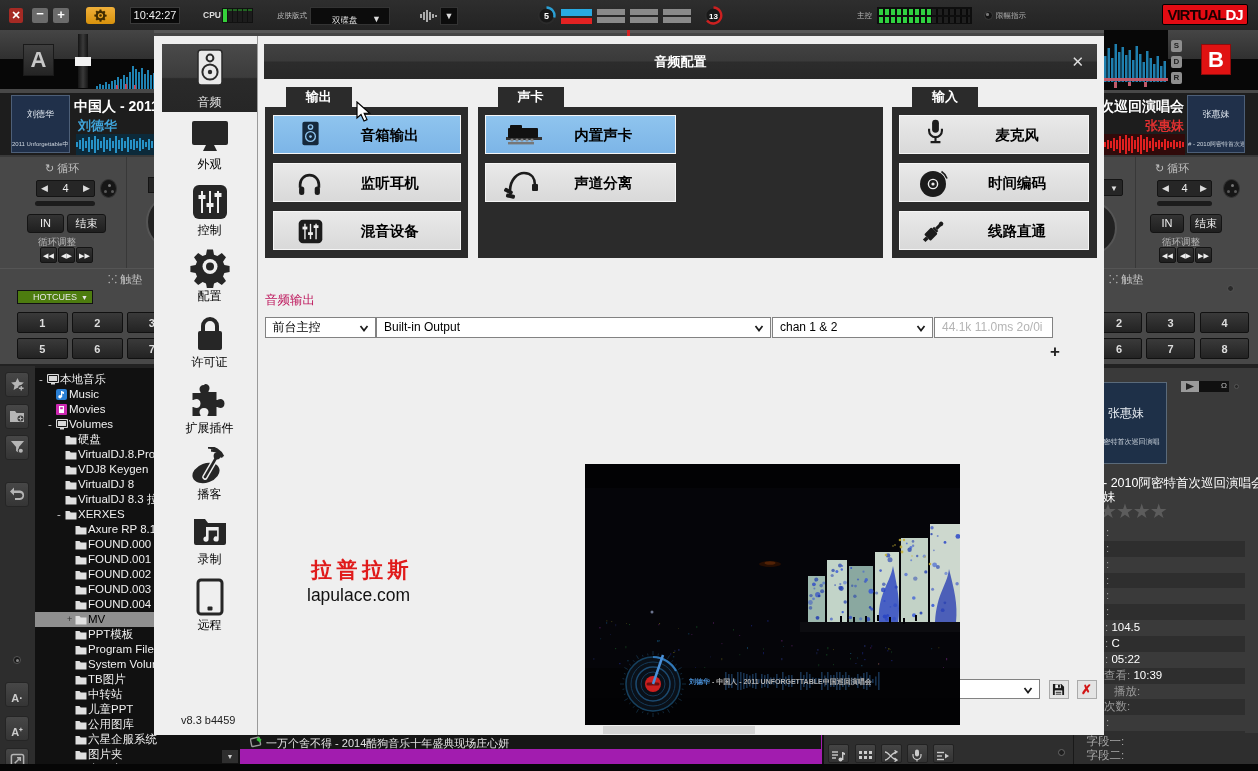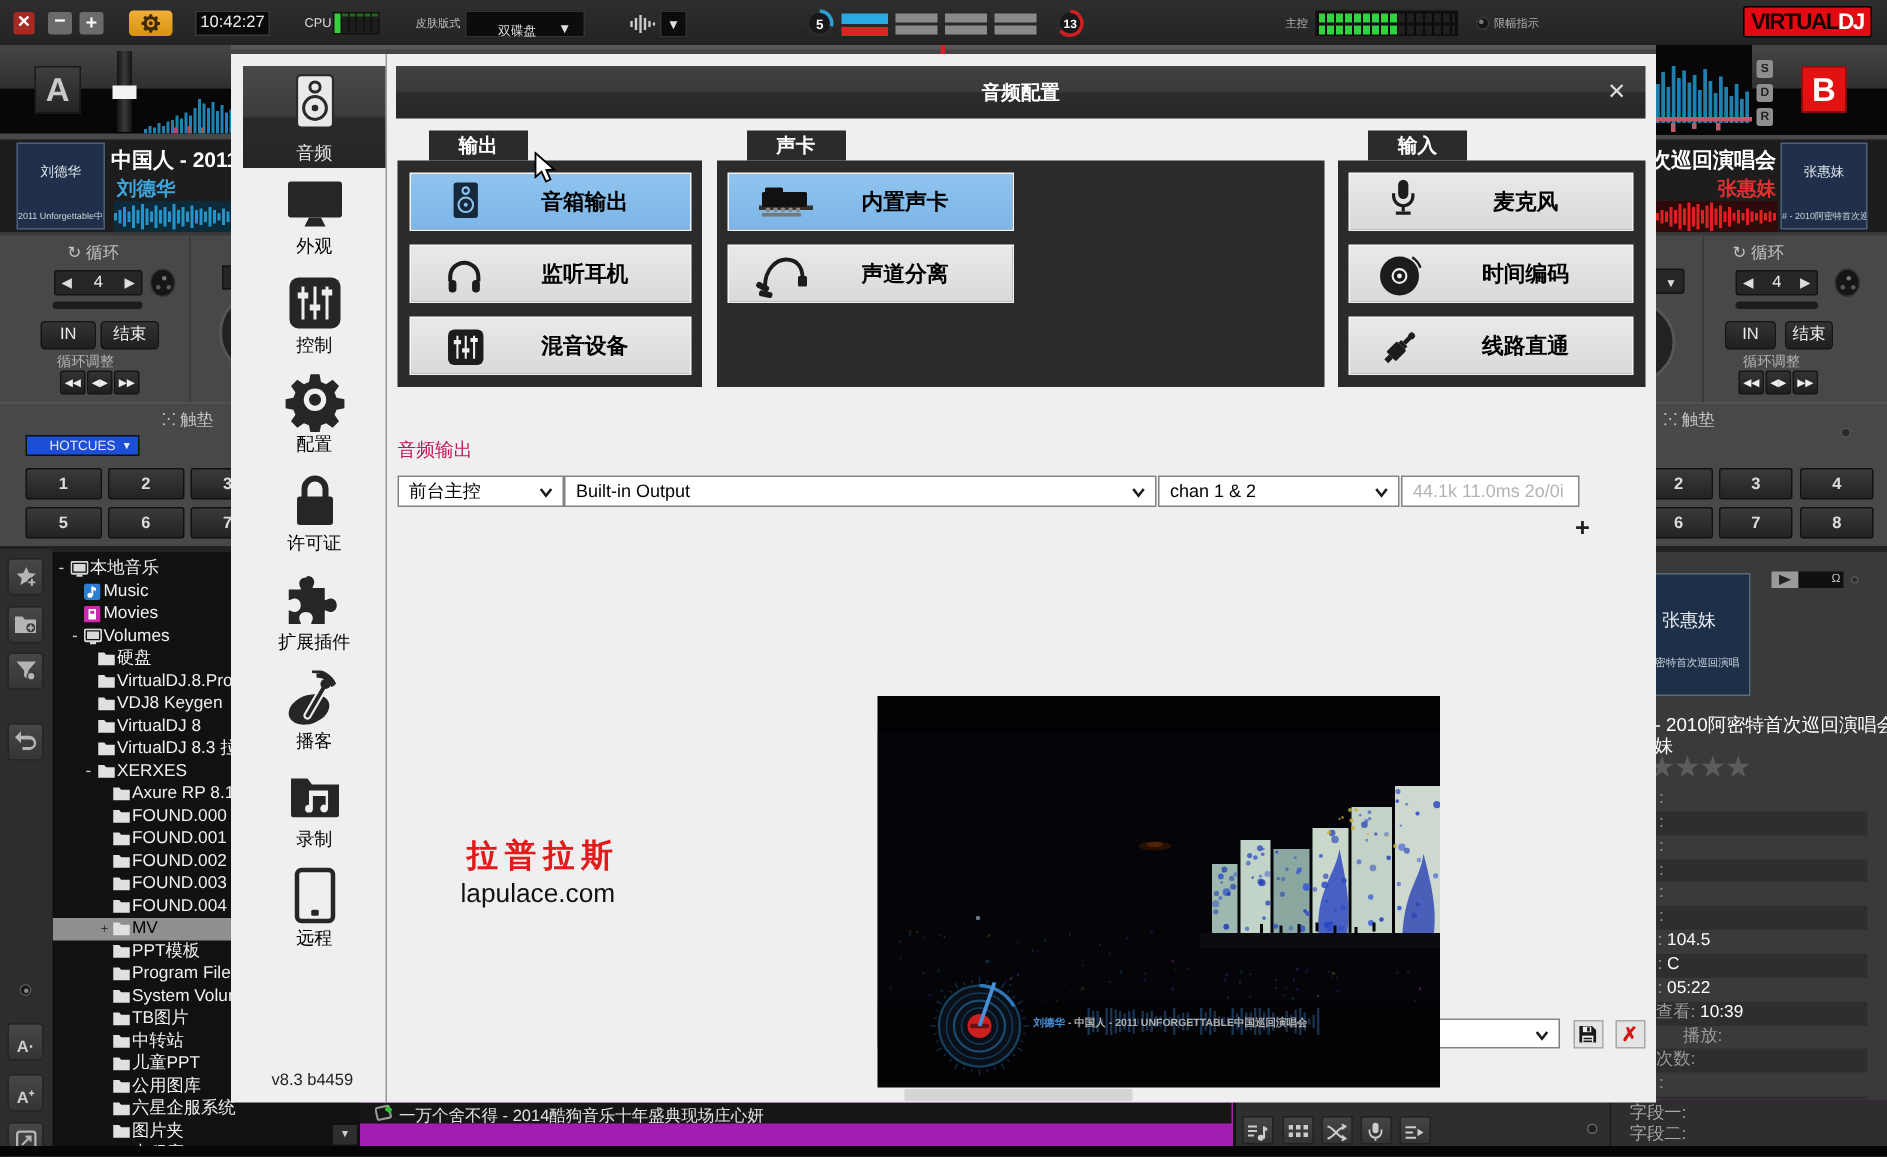--- a/index.html
+++ b/index.html
@@ -161,21 +161,21 @@
       <div class="abs" style="left:38px;top:80px;color:#b5b5b5;font-size:9.5px;line-height:9px;">循环调整</div>
       <div class="abs" style="left:40px;top:90px;width:17px;height:16px;background:linear-gradient(#333,#1f1f1f);border:1px solid #141414;border-radius:2px;color:#eee;font-size:7px;text-align:center;line-height:15px;">◀◀</div>
       <div class="abs" style="left:58px;top:90px;width:17px;height:16px;background:linear-gradient(#333,#1f1f1f);border:1px solid #141414;border-radius:2px;color:#eee;font-size:7px;text-align:center;line-height:15px;">◀▶</div>
       <div class="abs" style="left:76px;top:90px;width:17px;height:16px;background:linear-gradient(#333,#1f1f1f);border:1px solid #141414;border-radius:2px;color:#eee;font-size:7px;text-align:center;line-height:15px;">▶▶</div>
       <div class="abs" style="left:126px;top:0;width:1px;height:113px;background:#383838;"></div>
       <div class="abs" style="left:146px;top:37px;width:56px;height:56px;border-radius:50%;background:#222;border:2px solid #555;"></div>
       <div class="abs" style="left:148px;top:20px;width:10px;height:16px;background:#262626;border:1px solid #141414;"></div>
     </div>
     <div class="abs" style="left:0;top:238px;width:154px;height:42px;background:#484848;border-top:1px solid #555;">
       <div class="abs" style="left:108px;top:2px;color:#c2c2c2;font-size:11px;">⁙ 触垫</div>
-      <div class="abs" style="left:17px;top:21px;width:76px;height:14px;background:#1d4ed8;border:1px solid #111;color:#e8e8e8;font-size:9px;text-align:center;line-height:13px;">HOTCUES<span style="position:absolute;right:4px;font-size:7px;">▼</span></div>
+      <div class="abs" style="left:17px;top:21px;width:76px;height:14px;background:#4d7c0f;border:1px solid #111;color:#e8e8e8;font-size:9px;text-align:center;line-height:13px;">HOTCUES<span style="position:absolute;right:4px;font-size:7px;">▼</span></div>
     </div>
     <div class="abs" style="left:17px;top:281.5px;width:50.5px;height:21px;background:linear-gradient(#3a3a3a,#232323);border:1px solid #111;border-radius:2px;color:#ddd;font-size:11px;font-weight:bold;text-align:center;line-height:20px;">1</div>
     <div class="abs" style="left:72px;top:281.5px;width:50.5px;height:21px;background:linear-gradient(#3a3a3a,#232323);border:1px solid #111;border-radius:2px;color:#ddd;font-size:11px;font-weight:bold;text-align:center;line-height:20px;">2</div>
     <div class="abs" style="left:126.5px;top:281.5px;width:50.5px;height:21px;background:linear-gradient(#3a3a3a,#232323);border:1px solid #111;border-radius:2px;color:#ddd;font-size:11px;font-weight:bold;text-align:center;line-height:20px;">3</div>
     <div class="abs" style="left:17px;top:308px;width:50.5px;height:21px;background:linear-gradient(#3a3a3a,#232323);border:1px solid #111;border-radius:2px;color:#ddd;font-size:11px;font-weight:bold;text-align:center;line-height:20px;">5</div>
     <div class="abs" style="left:72px;top:308px;width:50.5px;height:21px;background:linear-gradient(#3a3a3a,#232323);border:1px solid #111;border-radius:2px;color:#ddd;font-size:11px;font-weight:bold;text-align:center;line-height:20px;">6</div>
     <div class="abs" style="left:126.5px;top:308px;width:50.5px;height:21px;background:linear-gradient(#3a3a3a,#232323);border:1px solid #111;border-radius:2px;color:#ddd;font-size:11px;font-weight:bold;text-align:center;line-height:20px;">7</div>
     <div class="abs" style="left:0;top:334px;width:154px;height:4px;background:#222;"></div>
   </div>
 
@@ -295,21 +295,21 @@
   <div id="topbar">
     <div class="tbtn" style="left:9px;width:14px;background:#a52a24;font-size:11px;line-height:14px;">✕</div>
     <div class="tbtn" style="left:32px;width:16px;background:#6b6b6b;font-size:13px;line-height:12px;">−</div>
     <div class="tbtn" style="left:53px;width:16px;background:#6b6b6b;font-size:13px;line-height:13px;">+</div>
     <div class="tbtn" style="left:86px;top:7px;width:29px;height:17px;background:linear-gradient(#f0b03a,#d8920c);border-radius:3px;">
       <svg width="15" height="15" viewBox="0 0 20 20" style="margin-top:1px;">
           <path fill="#402c00" d="M10 6.5A3.5 3.5 0 1 0 10 13.5 3.5 3.5 0 1 0 10 6.5zm0 1.7a1.8 1.8 0 1 1 0 3.6 1.8 1.8 0 0 1 0-3.6zM8.8 2h2.4l.3 2a6 6 0 0 1 1.7.7l1.7-1.1 1.7 1.7-1.1 1.7c.3.5.6 1.1.7 1.7l2 .3v2.4l-2 .3a6 6 0 0 1-.7 1.7l1.1 1.7-1.7 1.7-1.7-1.1a6 6 0 0 1-1.7.7l-.3 2H8.8l-.3-2a6 6 0 0 1-1.7-.7l-1.7 1.1-1.7-1.7 1.1-1.7a6 6 0 0 1-.7-1.7l-2-.3V8.8l2-.3c.1-.6.4-1.2.7-1.7L3.4 5.1l1.7-1.7 1.7 1.1a6 6 0 0 1 1.7-.7z"></path>
         </svg>
     </div>
     <div id="timebox">10:42:27</div>
-    <div class="tlabel" style="left:203px;top:10px;font-size:8.5px;color:#ddd;">CPU</div>
+    <div class="tlabel" style="left:203px;top:10px;font-size:8.5px;color:#ddd;font-weight:bold;">CPU</div>
     <div style="position:absolute;left:222px;top:8px;width:31px;height:15px;background:#111;">
       <div style="position:absolute;left:1px;top:1px;width:4px;height:13px;background:#35d03a;"></div>
       <div style="position:absolute;left:6px;top:1px;width:4px;height:13px;background:#1c1c1c;border-top:2px solid #262;"></div>
       <div style="position:absolute;left:11px;top:1px;width:4px;height:13px;background:#1c1c1c;border-top:2px solid #262;"></div>
       <div style="position:absolute;left:16px;top:1px;width:4px;height:13px;background:#1c1c1c;border-top:2px solid #262;"></div>
       <div style="position:absolute;left:21px;top:1px;width:4px;height:13px;background:#1c1c1c;border-top:2px solid #262;"></div>
       <div style="position:absolute;left:26px;top:1px;width:4px;height:13px;background:#1c1c1c;border-top:2px solid #262;"></div>
     </div>
     <div class="tlabel" style="left:277px;top:11px;font-size:7.5px;">皮肤版式</div>
     <div style="position:absolute;left:310px;top:7px;width:80px;height:18px;background:#0c0c0c;border:1px solid #333;color:#ddd;font-size:11px;line-height:16px;">
@@ -579,21 +579,21 @@
         <div class="irow" style="top:111.0px;background:#2e2e2e;">
             <span style="position:absolute;left:34px;">: <span style="color:#fff;">C</span></span>
           </div>
         <div class="irow" style="top:126.8px;">
             <span style="position:absolute;left:34px;">: <span style="color:#fff;">05:22</span></span>
           </div>
         <div class="irow" style="top:142.7px;background:#2e2e2e;">
             <span style="position:absolute;left:33px;">查看: <span style="color:#fff;">10:39</span></span>
           </div>
         <div class="irow" style="top:158.5px;">
-            <span style="position:absolute;left:51px;">播放: <span style="color:#fff;"></span></span>
+            <span style="position:absolute;left:33px;padding-left:10px;">播放: <span style="color:#fff;"></span></span>
           </div>
         <div class="irow" style="top:174.3px;background:#2e2e2e;">
             <span style="position:absolute;left:33px;">次数: <span style="color:#fff;"></span></span>
           </div>
         <div class="irow" style="top:190.2px;">
             <span style="position:absolute;left:35px;">:</span>
           </div>
         <div class="irow" style="top:206.0px;background:#2e2e2e;">
             <span style="position:absolute;left:14px;">字段一: <span style="color:#fff;"></span></span>
           </div>

